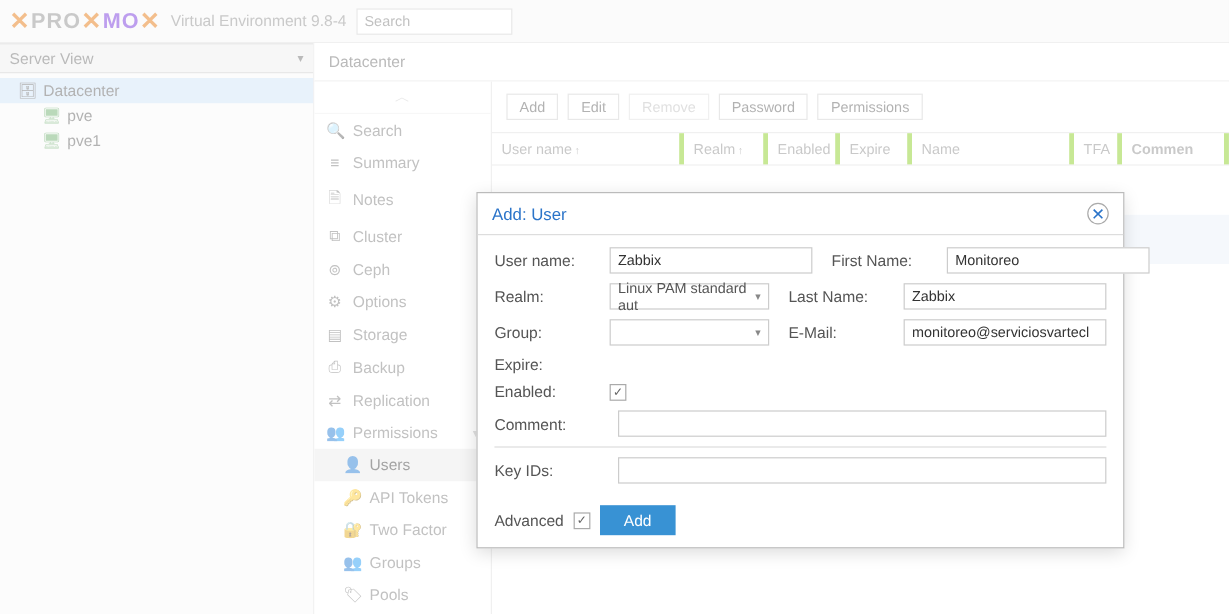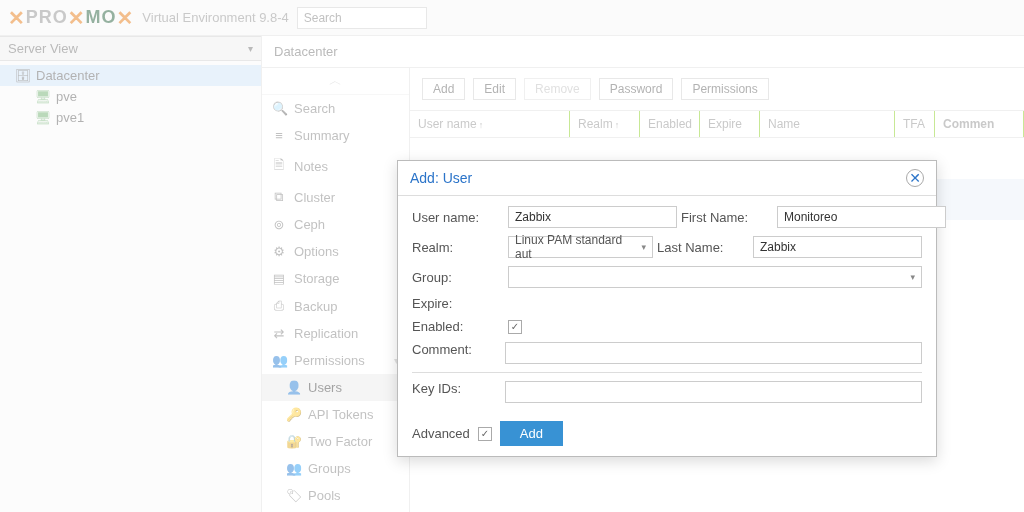--- a/index.html
+++ b/index.html
@@ -1,21 +1,21 @@
 <!DOCTYPE html>
 <html><head>
 <meta charset="utf-8">
 <style>
 * { box-sizing: border-box; margin: 0; padding: 0; }
 body { font-family: Arial, sans-serif; font-size: 13px; color: #555; background: #fff; width: 1024px; height: 512px; overflow: hidden; position: relative; }
 .header { height: 36px; background: #f5f5f5; border-bottom: 1px solid #ddd; display: flex; align-items: center; padding: 0 8px; gap: 8px; }
 .logo { display: flex; align-items: center; font-weight: bold; font-size: 18px; letter-spacing: 1px; }
 .logo .x { color: #e57000; font-size: 20px; }
 .logo .pro { color: #888; }
-.logo .mo { color: #14532d; }
+.logo .mo { color: #6d28d9; }
 .version { color: #888; font-size: 13px; }
 .search-box { border: 1px solid #ccc; background: #fff; padding: 3px 6px; width: 130px; height: 22px; color: #aaa; font-size: 12px; }
 
 .main { display: flex; height: calc(512px - 36px); }
 .left-panel { width: 262px; border-right: 1px solid #ddd; background: #f8f8f8; }
 .server-view-hdr { background: #eee; border: 1px solid #ccc; border-left: none; border-right: none; padding: 4px 8px; display: flex; justify-content: space-between; align-items: center; color: #666; }
 .tree { padding: 4px 0; }
 .tree-node { padding: 3px 8px 3px 16px; display: flex; align-items: center; gap: 6px; color: #555; cursor: pointer; }
 .tree-node.sel { background: #cde2f7; }
 .tree-node.child { padding-left: 36px; }
@@ -31,39 +31,39 @@
 .sub-item.expanded { color: #777; }
 .sub-item .arrow { margin-left: auto; color: #bbb; font-size: 10px; }
 .sub-icon { width: 14px; text-align: center; }
 .indent { padding-left: 24px; }
 
 .right-area { flex: 1; position: relative; background: #fff; }
 .toolbar { display: flex; gap: 8px; padding: 10px 12px; align-items: center; }
 .tbtn { border: 1px solid #ccc; background: #fff; padding: 3px 10px; font-size: 12px; color: #555; cursor: pointer; }
 .tbtn.disabled { color: #bbb; border-color: #ddd; }
 .grid-hdr { display: flex; border-top: 1px solid #ddd; border-bottom: 1px solid #ddd; color: #888; font-size: 12px; }
-.grid-hdr > div { padding: 6px 8px; border-right: 1px solid #84cc16; }
+.grid-hdr > div { padding: 6px 8px; border-right: 4px solid #84cc16; }
 .col-user { width: 160px; }
 .col-realm { width: 70px; }
 .col-enabled { width: 60px; }
 .col-expire { width: 60px; }
 .col-name { width: 135px; }
 .col-tfa { width: 40px; }
 .col-comment { flex: 1; font-weight: bold; }
 .grid-row { display: flex; font-size: 12px; color: #666; }
 .grid-row > div { padding: 4px 8px; margin-top: 19px; }
 .grid-row.sel { background: #e8f0f9; }
 
 .overlay { position: absolute; left: 0; top: 0; right: 0; bottom: 0; background: rgba(255,255,255,0.55); pointer-events: none; }
 .dialog { position: absolute; left: 397px; top: 160px; width: 540px; background: #fff; border: 1px solid #bbb; box-shadow: 0 4px 14px rgba(0,0,0,0.15); }
 .dlg-title { display: flex; justify-content: space-between; align-items: center; padding: 8px 12px; border-bottom: 1px solid #ddd; }
 .dlg-title span { color: #2b74c9; font-size: 14px; }
 .close-btn { width: 18px; height: 18px; border: 1px solid #aaa; border-radius: 50%; display: flex; align-items: center; justify-content: center; color: #888; font-size: 11px; cursor: pointer; }
 .dlg-body { padding: 10px 14px 0; }
-.form-row { display: flex; margin-bottom: 8px; gap: 4px; }
+.form-row { display: flex; align-items: center; margin-bottom: 8px; gap: 16px; }
 .form-col { display: flex; align-items: center; flex: 1; gap: 6px; }
 .lbl { width: 90px; color: #555; font-size: 13px; }
 .inp { flex: 1; border: 1px solid #ccc; padding: 3px 6px; font-size: 12px; color: #333; height: 22px; }
 .sel-inp { flex: 1; border: 1px solid #ccc; padding: 3px 6px; font-size: 12px; height: 22px; display: flex; justify-content: space-between; align-items: center; }
 .sel-inp .caret { color: #888; font-size: 9px; }
 .date-inp { flex: 1; border: 1px solid #ccc; padding: 3px 6px; font-size: 12px; height: 22px; display: flex; justify-content: space-between; align-items: center; color: #888; }
 .chk { width: 14px; height: 14px; border: 1px solid #aaa; display: inline-flex; align-items: center; justify-content: center; font-size: 10px; color: #666; }
 .full-inp { width: 420px; border: 1px solid #ccc; padding: 3px 6px; font-size: 12px; height: 22px; }
 .divider { border-top: 1px solid #ddd; margin: 8px 0; }
 .dlg-footer { display: flex; justify-content: flex-start; align-items: center; gap: 8px; padding: 10px 14px; }
@@ -258,20 +258,24 @@
       </div>
     </div>
     <div class="form-row">
       <div class="form-col">
         <span class="lbl">Group:</span>
         <div class="sel-inp">
             <span></span>
             <span class="caret">▾</span>
           </div>
       </div>
+      <div class="form-col">
+        <span class="lbl">E-Mail:</span>
+        <input class="inp" value="monitoreo@serviciosvartecl" style="">
+      </div>
     </div>
     <div class="form-row">
       <div class="form-col">
         <span class="lbl">Expire:</span>
       </div>
       <div class="form-col"></div>
     </div>
     <div class="form-row">
       <div class="form-col">
         <span class="lbl">Enabled:</span>

